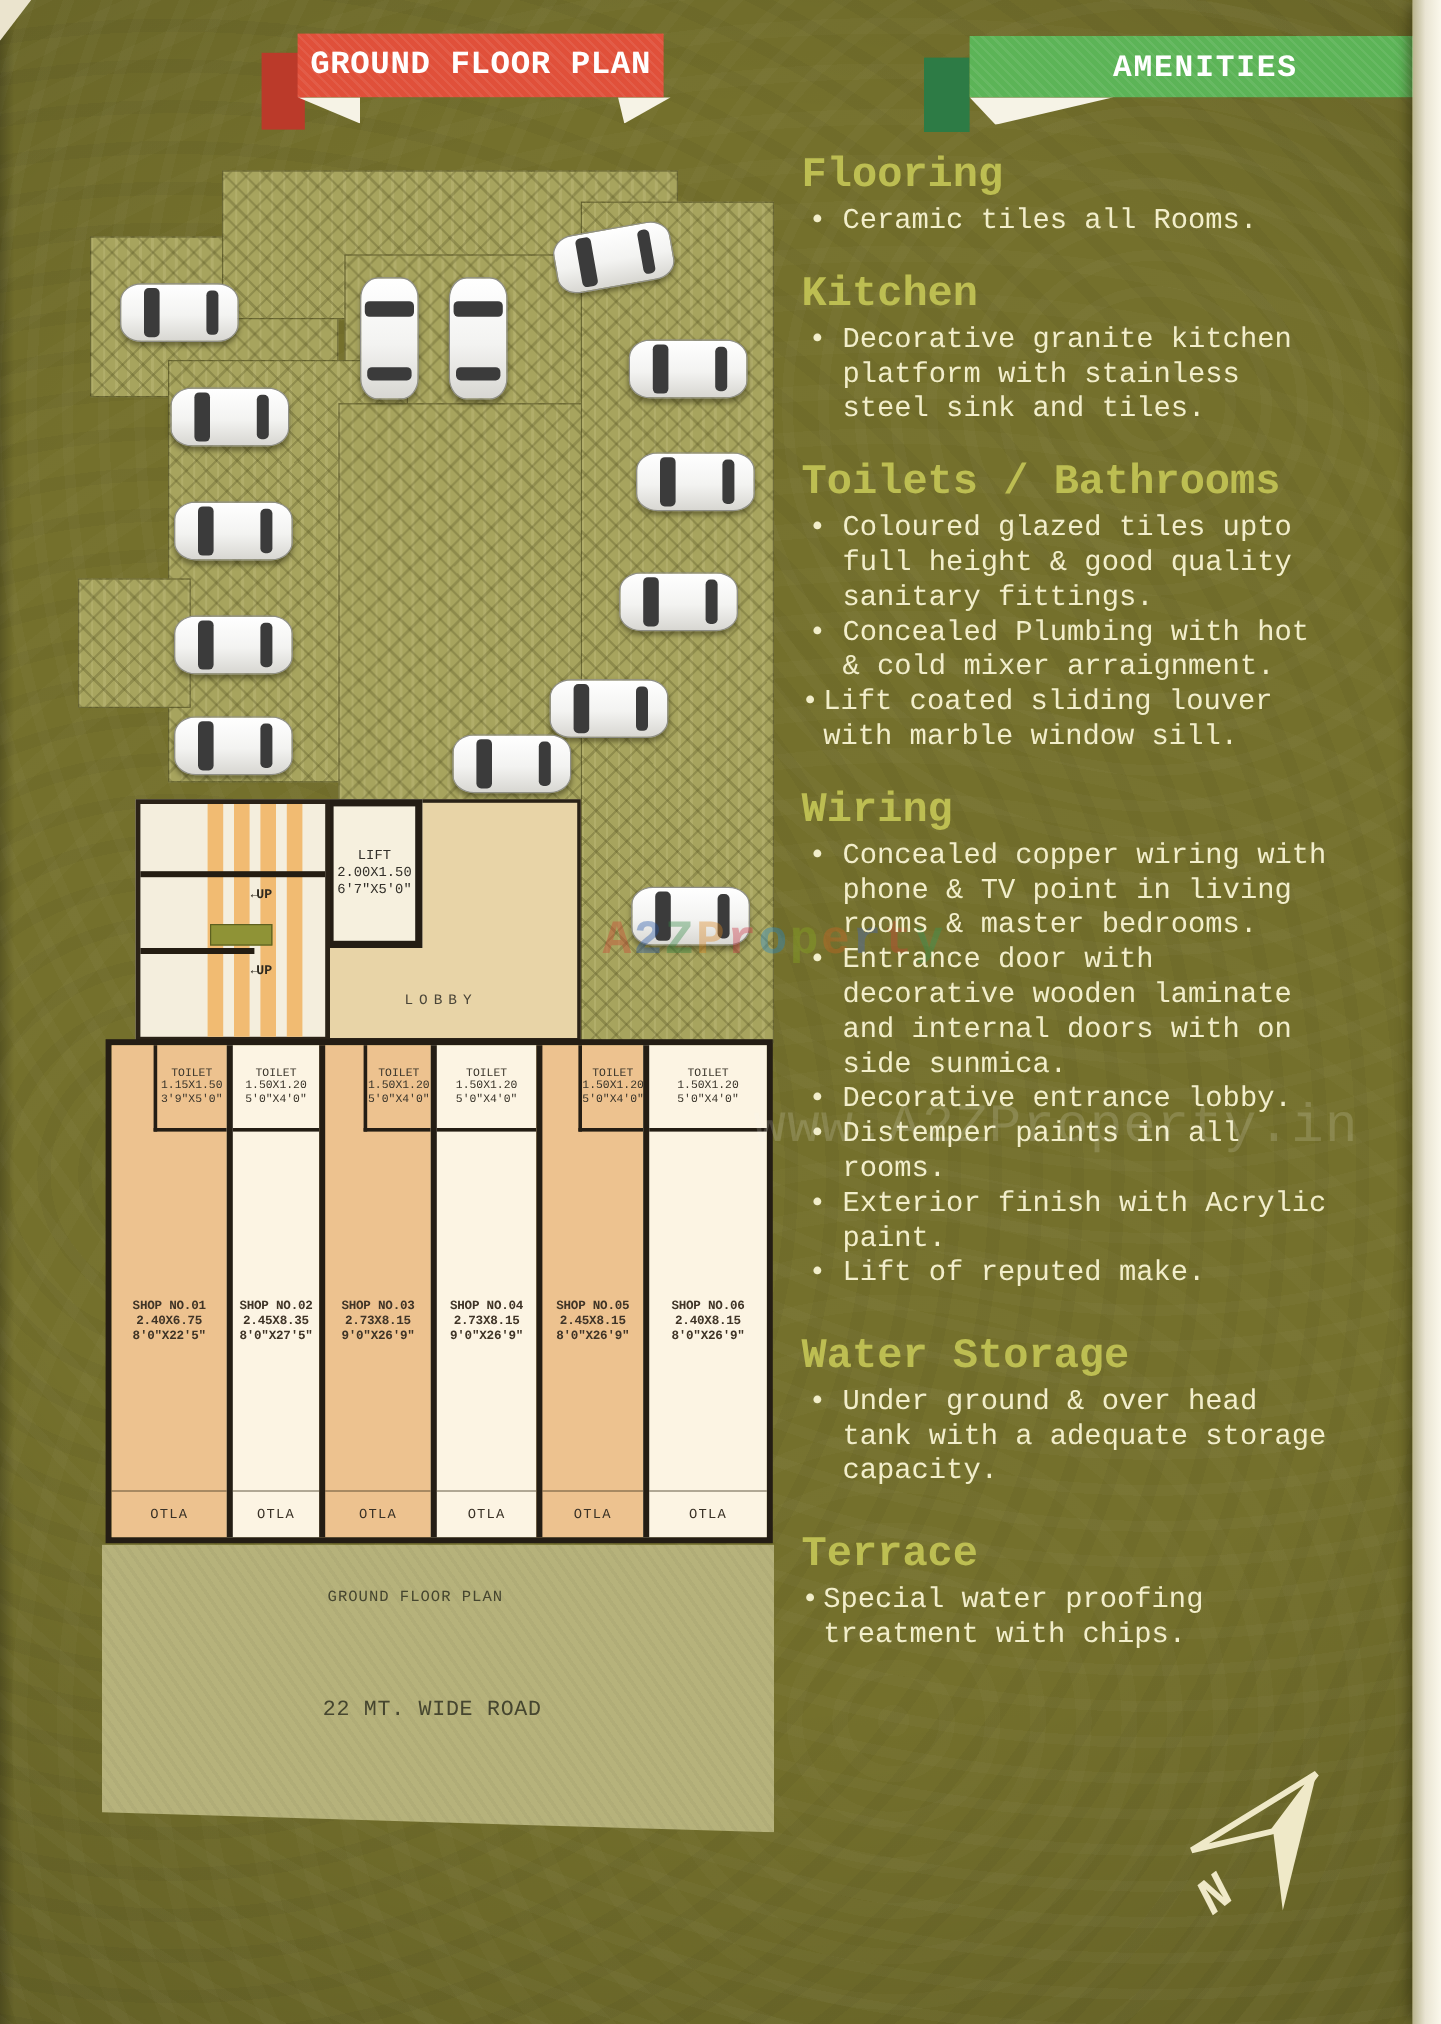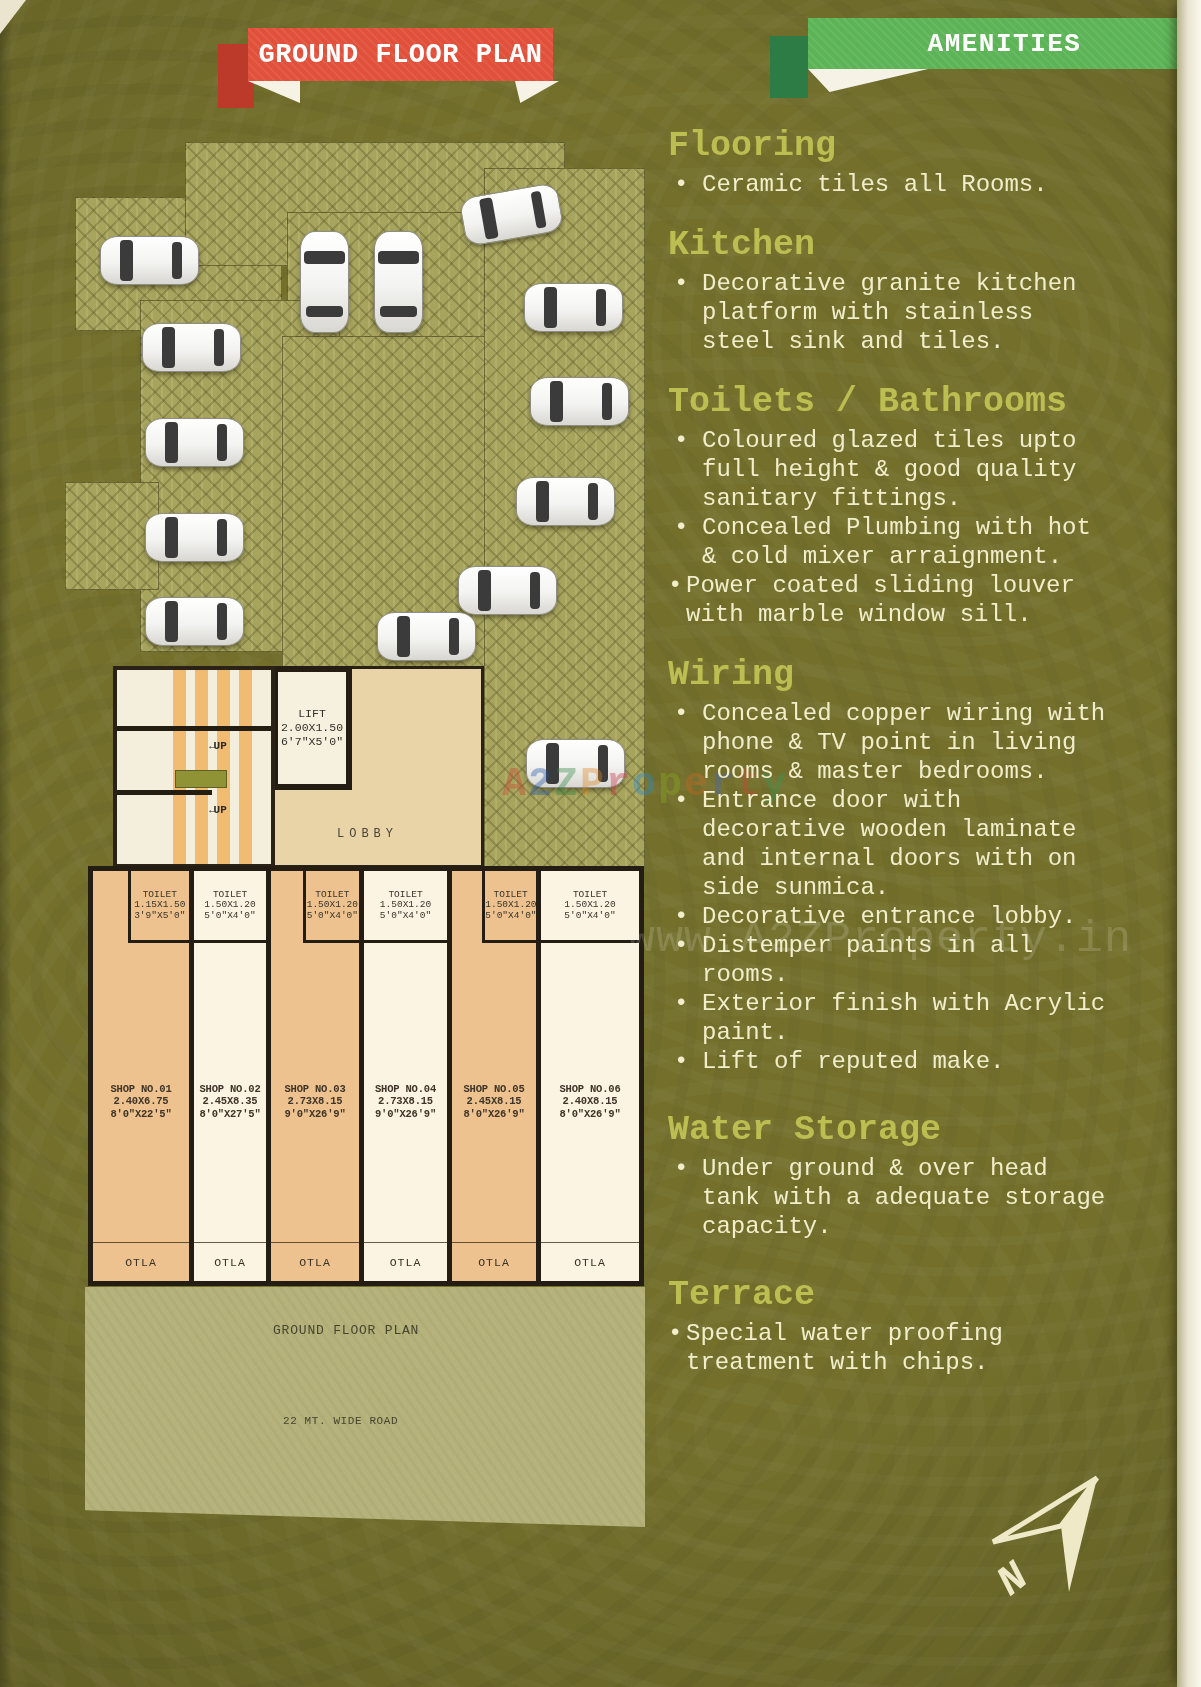--- a/index.html
+++ b/index.html
@@ -17,21 +17,21 @@
   .ribbon .tail{position:absolute;}
   .ribbon .band{position:absolute;display:flex;align-items:center;justify-content:center;
     color:#fff;font-weight:bold;letter-spacing:.5px;
     background-image:repeating-linear-gradient(45deg,rgba(255,255,255,.07) 0 2px,transparent 2px 6px);}
   .ribbon .fold{position:absolute;background:#f6f3e6;}
   #ribbon-red{left:215px;top:26px;width:365px;height:84px;}
   #ribbon-red .tail{left:3px;top:18px;width:36px;height:64px;background:#bb3a2a;}
   #ribbon-red .band{left:33px;top:2px;width:305px;height:53px;background-color:#e0503a;font-size:27px;}
   #ribbon-red .fold.l{left:33px;top:55px;width:52px;height:22px;clip-path:polygon(0 0,100% 0,100% 100%);}
   #ribbon-red .fold.r{left:300px;top:55px;width:44px;height:22px;clip-path:polygon(0 0,100% 0,12% 100%);}
-  #ribbon-green{left:765px;top:14px;width:436px;height:84px;}
+  #ribbon-green{left:765px;top:26px;width:436px;height:84px;}
   #ribbon-green .tail{left:5px;top:22px;width:38px;height:62px;background:#2d7b45;}
   #ribbon-green .band{left:43px;top:4px;width:393px;height:51px;background-color:#5cb457;font-size:26px;letter-spacing:1.5px;}
   #ribbon-green .fold.l{left:43px;top:55px;width:120px;height:23px;clip-path:polygon(0 0,100% 0,18% 100%);}
   
   #amenities{position:absolute;left:668px;top:126px;width:444px;z-index:6;color:#f2eecb;}
   .sec{margin-top:26px;}
   .sec:first-child{margin-top:0;}
   .sec.gap{margin-top:34px;}
   .sec-h{font-size:35px;font-weight:bold;color:#bdbe52;margin-bottom:4px;}
   .b{display:flex;font-size:24px;line-height:29px;}
@@ -82,21 +82,21 @@
   .toilet.full{left:0;width:100%;}
   .shop-label{position:absolute;left:0;right:0;top:212px;text-align:center;
     font-size:10.5px;line-height:1.18;font-weight:600;color:#3f3427;letter-spacing:-.2px;}
   .otla{position:absolute;left:0;right:0;bottom:0;height:38px;border-top:1.5px solid rgba(62,52,30,.8);
     display:flex;align-items:center;justify-content:center;font-size:11.5px;color:#3a3227;letter-spacing:1px;}
   
   #road{position:absolute;left:85px;top:1287px;width:560px;height:240px;z-index:2;background:#b6b27b;
     clip-path:polygon(0 0,100% 0,100% 100%,0 93%);
     background-image:repeating-linear-gradient(55deg,rgba(0,0,0,.03) 0 3px,transparent 3px 8px);color:#45452f;}
   #road-title{position:absolute;left:188px;top:36px;font-size:13px;letter-spacing:.8px;}
-  #road-label{position:absolute;left:198px;top:128px;font-size:11px;letter-spacing:.6px;}
+  #road-label{position:absolute;left:184px;top:128px;font-size:18px;letter-spacing:.6px;}
   
   #north{position:absolute;left:985px;top:1460px;z-index:3;}
   #page-edge{position:absolute;right:0;top:0;width:24px;height:100%;z-index:9;
     background:linear-gradient(90deg,#b7b28c 0%,#e9e4d2 45%,#fbf8ec 100%);
     box-shadow:-8px 0 10px -4px rgba(40,35,10,.5);}
   #corner-wedge{position:absolute;left:0;top:0;width:26px;height:34px;background:#ebe4ce;
     clip-path:polygon(0 0,100% 0,0 100%);z-index:9;}
   #left-shade{position:absolute;left:0;top:0;width:12px;height:100%;z-index:8;
     background:linear-gradient(90deg,rgba(0,0,0,.22),transparent);}
 </style>
@@ -274,21 +274,21 @@
     </div>
     <div class="sec">
       <div class="sec-h">Toilets / Bathrooms</div>
       <div class="b">
           <span class="bt">Coloured glazed tiles upto full height &amp; good quality sanitary fittings.</span>
         </div>
       <div class="b">
           <span class="bt">Concealed Plumbing with hot &amp; cold mixer arraignment.</span>
         </div>
       <div class="b tight">
-          <span class="bt">Power coated sliding louver with marble window sill.</span>
+          <span class="bt">Lift coated sliding louver with marble window sill.</span>
         </div>
     </div>
     <div class="sec">
       <div class="sec-h">Wiring</div>
       <div class="b">
           <span class="bt">Concealed copper wiring with phone &amp; TV point in living rooms &amp; master bedrooms.</span>
         </div>
       <div class="b">
           <span class="bt">Entrance door with decorative wooden laminate and internal doors with on side sunmica.</span>
         </div>

